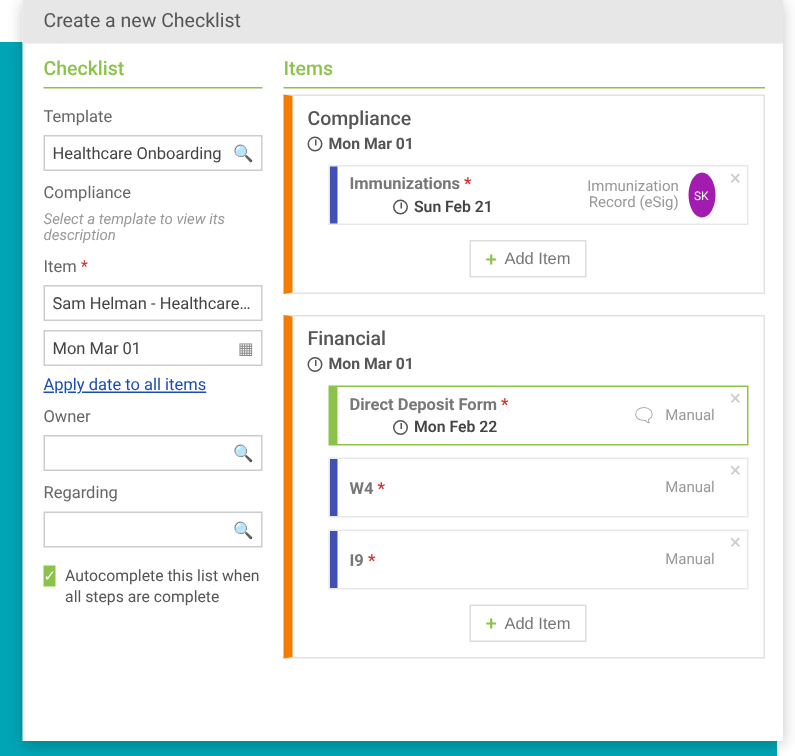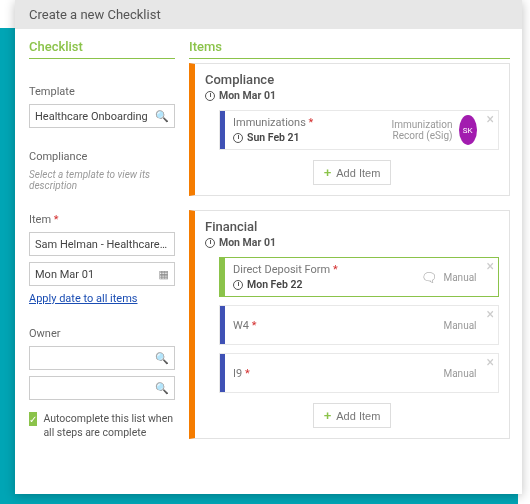--- a/index.html
+++ b/index.html
@@ -68,21 +68,21 @@
     color: #8bc34a;
     font-size: 13px;
     font-weight: 500;
     border-bottom: 1px solid #8bc34a;
     padding-bottom: 4px;
     margin-bottom: 4px;
   }
   .lbl {
     font-size: 11px;
     color: #666;
-    margin-top: 16px;
+    margin-top: 2px;
   }
   .req::after { content: " *"; color: #d32f2f; }
   .desc {
     font-size: 10px;
     color: #999;
     font-style: italic;
   }
   .input {
     display: flex;
     align-items: center;
@@ -175,29 +175,31 @@
     flex: 1;
     padding: 5px 8px;
     display: flex;
     flex-direction: column;
     justify-content: center;
     gap: 2px;
   }
   .item-name {
     font-size: 11px;
     color: #777;
+    font-weight: bold;
   }
   .item-name .ast { color: #d32f2f; }
   .item-date {
     display: flex;
     align-items: center;
     gap: 4px;
     font-size: 10.5px;
     color: #444;
     font-weight: 600;
+    margin-left: 29px;
   }
   .item .side {
     display: flex;
     align-items: center;
     gap: 6px;
     padding: 0 6px;
   }
   .meta {
     font-size: 10px;
     color: #999;
@@ -277,20 +279,21 @@
         <span class="ico">▦</span>
       </div>
       <span class="link">Apply date to all items</span>
 
       <div class="lbl">Owner</div>
       <div class="input">
         <span class="val"></span>
         <span class="ico">🔍</span>
       </div>
 
+      <div class="lbl">Regarding</div>
       <div class="input">
         <span class="val"></span>
         <span class="ico">🔍</span>
       </div>
 
       <div class="chk-row">
         <div class="chk">✓</div>
         <div class="chk-lbl">Autocomplete this list when all steps are complete</div>
       </div>
     </div>

